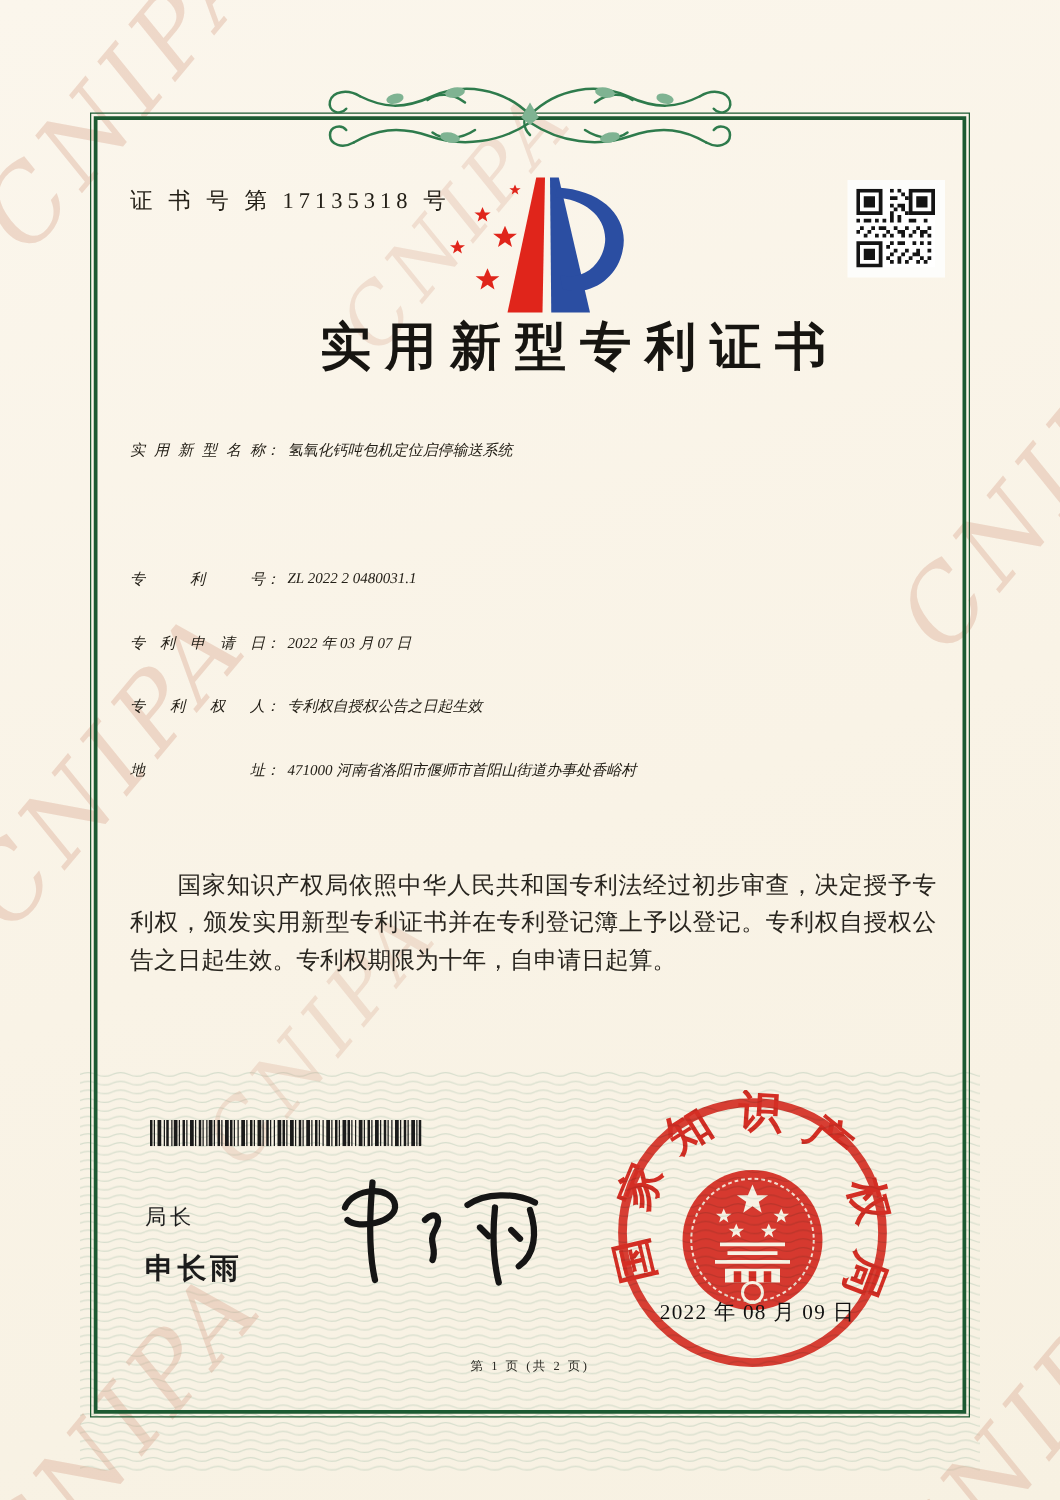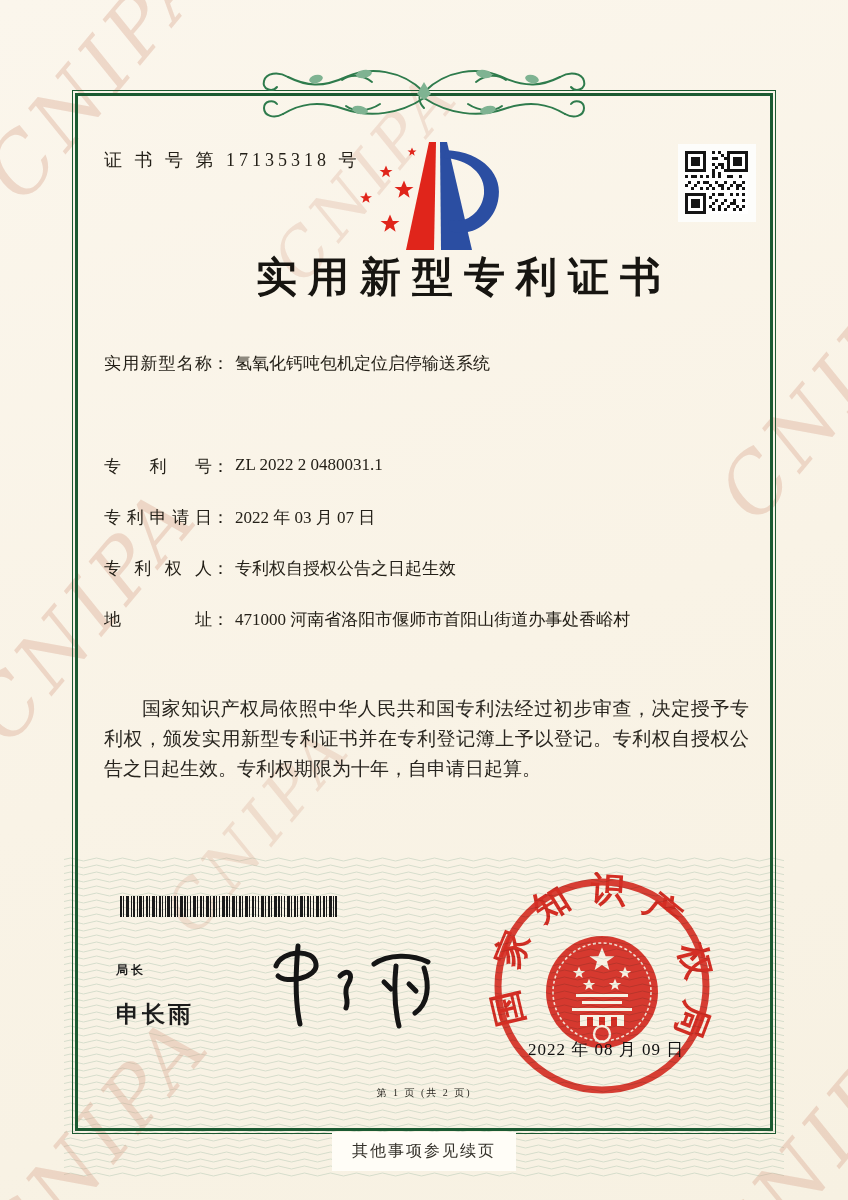--- a/index.html
+++ b/index.html
@@ -23,32 +23,32 @@
   .ornament{position:absolute;left:252px;top:52px;z-index:3;}
   .content{position:absolute;inset:0;z-index:3;}
   .cert-no{position:absolute;left:104px;top:148px;font-size:18px;letter-spacing:4px;color:#242018;}
   .qr-pad{position:absolute;left:678px;top:144px;width:78px;height:78px;background:#fdfdfb;}
   .qr{position:absolute;left:7px;top:7px;}
   .logo{position:absolute;left:344px;top:138px;}
   .title{
     position:absolute;left:0;top:250px;width:100%;text-align:center;
     font-size:41px;font-weight:bold;letter-spacing:11px;color:#171511;padding-left:40px;
   }
-  .row{position:absolute;left:104px;height:26px;font-size:17px;white-space:nowrap;}
+  .row{position:absolute;left:104px;height:26px;font-size:12px;white-space:nowrap;font-style:italic;}
   .flabel{
     display:inline-block;width:108px;text-align:justify;text-align-last:justify;
     -moz-text-align-last:justify;color:#242018;vertical-align:top;
   }
   .fcolon{display:inline-block;color:#242018;vertical-align:top;}
   .fvalue{display:inline-block;margin-left:6px;color:#242018;vertical-align:top;}
   .grant-cell2{position:absolute;left:351px;top:0;white-space:nowrap;}
   .paras{position:absolute;left:104px;top:694px;width:645px;font-size:19px;line-height:30px;text-align:justify;}
   .paras p{margin:0;text-indent:2em;}
   .barcode{position:absolute;left:120px;top:896px;}
-  .officer-title{position:absolute;left:116px;top:962px;font-family:"Liberation Sans","DejaVu Sans",sans-serif;font-weight:bold;font-size:12px;letter-spacing:3px;color:#1c1c1c;}
+  .officer-title{position:absolute;left:116px;top:962px;font-family:"Liberation Sans","DejaVu Sans",sans-serif;font-weight:normal;font-size:17px;letter-spacing:3px;color:#1c1c1c;}
   .officer-name{position:absolute;left:116px;top:999px;font-family:"Liberation Sans","DejaVu Sans",sans-serif;font-weight:bold;font-size:23px;letter-spacing:3px;color:#1c1c1c;}
   .signature{position:absolute;left:236px;top:934px;z-index:4;}
   .seal{position:absolute;left:488px;top:872px;z-index:4;mix-blend-mode:multiply;opacity:.95;}
   .seal-date{
     position:absolute;left:516px;top:1038px;width:180px;z-index:5;
     font-size:17px;letter-spacing:1px;text-align:center;color:#101010;white-space:nowrap;
   }
   .page-info{position:absolute;left:0;top:1086px;width:100%;text-align:center;font-size:10px;letter-spacing:2px;color:#2c2a24;}
   .cont-note{
     position:absolute;left:50%;top:1132px;transform:translateX(-50%);z-index:3;
@@ -176,21 +176,20 @@
     </div>
 
     <svg class="barcode" width="218" height="21">
       <path fill="#1a1a1a" d="M0 0h2v21h-2z M3 0h1v21h-1z M6 0h3v21h-3z M11 0h1v21h-1z M13 0h2v21h-2z M17 0h1v21h-1z M19 0h3v21h-3z M23 0h1v21h-1z M26 0h2v21h-2z M29 0h1v21h-1z M32 0h3v21h-3z M36 0h1v21h-1z M39 0h2v21h-2z M42 0h1v21h-1z M45 0h1v21h-1z M47 0h3v21h-3z M51 0h1v21h-1z M54 0h2v21h-2z M57 0h1v21h-1z M60 0h3v21h-3z M64 0h2v21h-2z M67 0h1v21h-1z M70 0h1v21h-1z M73 0h3v21h-3z M77 0h1v21h-1z M80 0h2v21h-2z M83 0h1v21h-1z M86 0h3v21h-3z M90 0h1v21h-1z M93 0h2v21h-2z M96 0h1v21h-1z M99 0h1v21h-1z M102 0h3v21h-3z M106 0h2v21h-2z M109 0h1v21h-1z M112 0h3v21h-3z M116 0h1v21h-1z M119 0h2v21h-2z M122 0h1v21h-1z M125 0h3v21h-3z M129 0h1v21h-1z M132 0h2v21h-2z M135 0h1v21h-1z M138 0h1v21h-1z M141 0h3v21h-3z M145 0h1v21h-1z M148 0h2v21h-2z M151 0h1v21h-1z M154 0h3v21h-3z M158 0h2v21h-2z M161 0h1v21h-1z M164 0h1v21h-1z M167 0h3v21h-3z M171 0h1v21h-1z M174 0h2v21h-2z M177 0h1v21h-1z M180 0h3v21h-3z M184 0h1v21h-1z M187 0h2v21h-2z M190 0h1v21h-1z M193 0h1v21h-1z M196 0h3v21h-3z M200 0h1v21h-1z M203 0h2v21h-2z M206 0h1v21h-1z M209 0h3v21h-3z M213 0h1v21h-1z M215 0h2v21h-2z"></path>
     </svg>
 
     <div class="officer-title">局长</div>
     <div class="officer-name">申长雨</div>
 
     <div class="page-info">第 1 页 (共 2 页)</div>
-    <div class="cont-note">其他事项参见续页</div>
   </div>
 
   <svg class="signature" width="210" height="102" viewBox="0 0 210 102">
     <g fill="none" stroke="#151515" stroke-width="5" stroke-linecap="round" stroke-linejoin="round">
       <path d="M62 12 C60 34 58 64 64 90"></path>
       <path d="M40 32 C46 16 78 14 80 30 C82 44 50 50 42 42"></path>
       <path d="M104 42 C112 34 118 40 112 50 C106 60 114 64 110 74"></path>
       <path d="M138 30 C152 20 176 20 192 28"></path>
       <path d="M160 32 C158 52 158 72 163 92"></path>
       <path d="M188 34 C194 52 192 70 179 79"></path>

